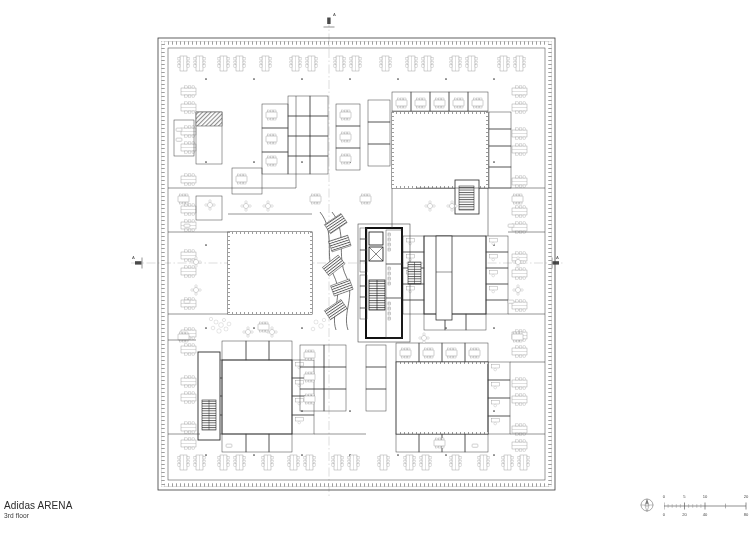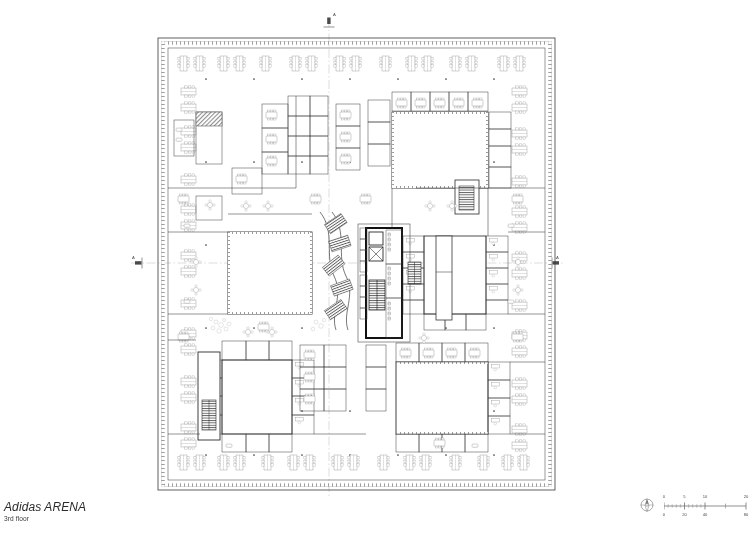--- a/index.html
+++ b/index.html
@@ -10,21 +10,21 @@
     color:#1a1a1a;
     -webkit-font-smoothing:antialiased;
   }
   #sheet{position:absolute;inset:0;background:#fff;}
 
   
   #title-block{
     position:absolute;left:4px;top:500px;
     line-height:1.22;
   }
-  #title-block .t-main{font-size:12px;letter-spacing:.1px;color:#2b2b2b;white-space:nowrap;font-style:italic;}
+  #title-block .t-main{font-size:10px;letter-spacing:.1px;color:#2b2b2b;white-space:nowrap;}
   #title-block .t-sub{font-size:6.6px;letter-spacing:.1px;color:#3a3a3a;white-space:nowrap;}
 
   
   #scale-block{position:absolute;left:636px;top:492px;width:112px;height:34px;}
   #north{position:absolute;left:2px;top:4px;width:18px;height:18px;opacity:.72;}
   #scalebar{position:absolute;left:28px;top:2px;width:82px;height:30px;}
   .sc-num{position:absolute;font-size:4.1px;color:#4a4a4a;transform:translateX(-50%);white-space:nowrap;}
 
   
   #plan-wrap{position:absolute;left:0;top:0;width:750px;height:533px;}

